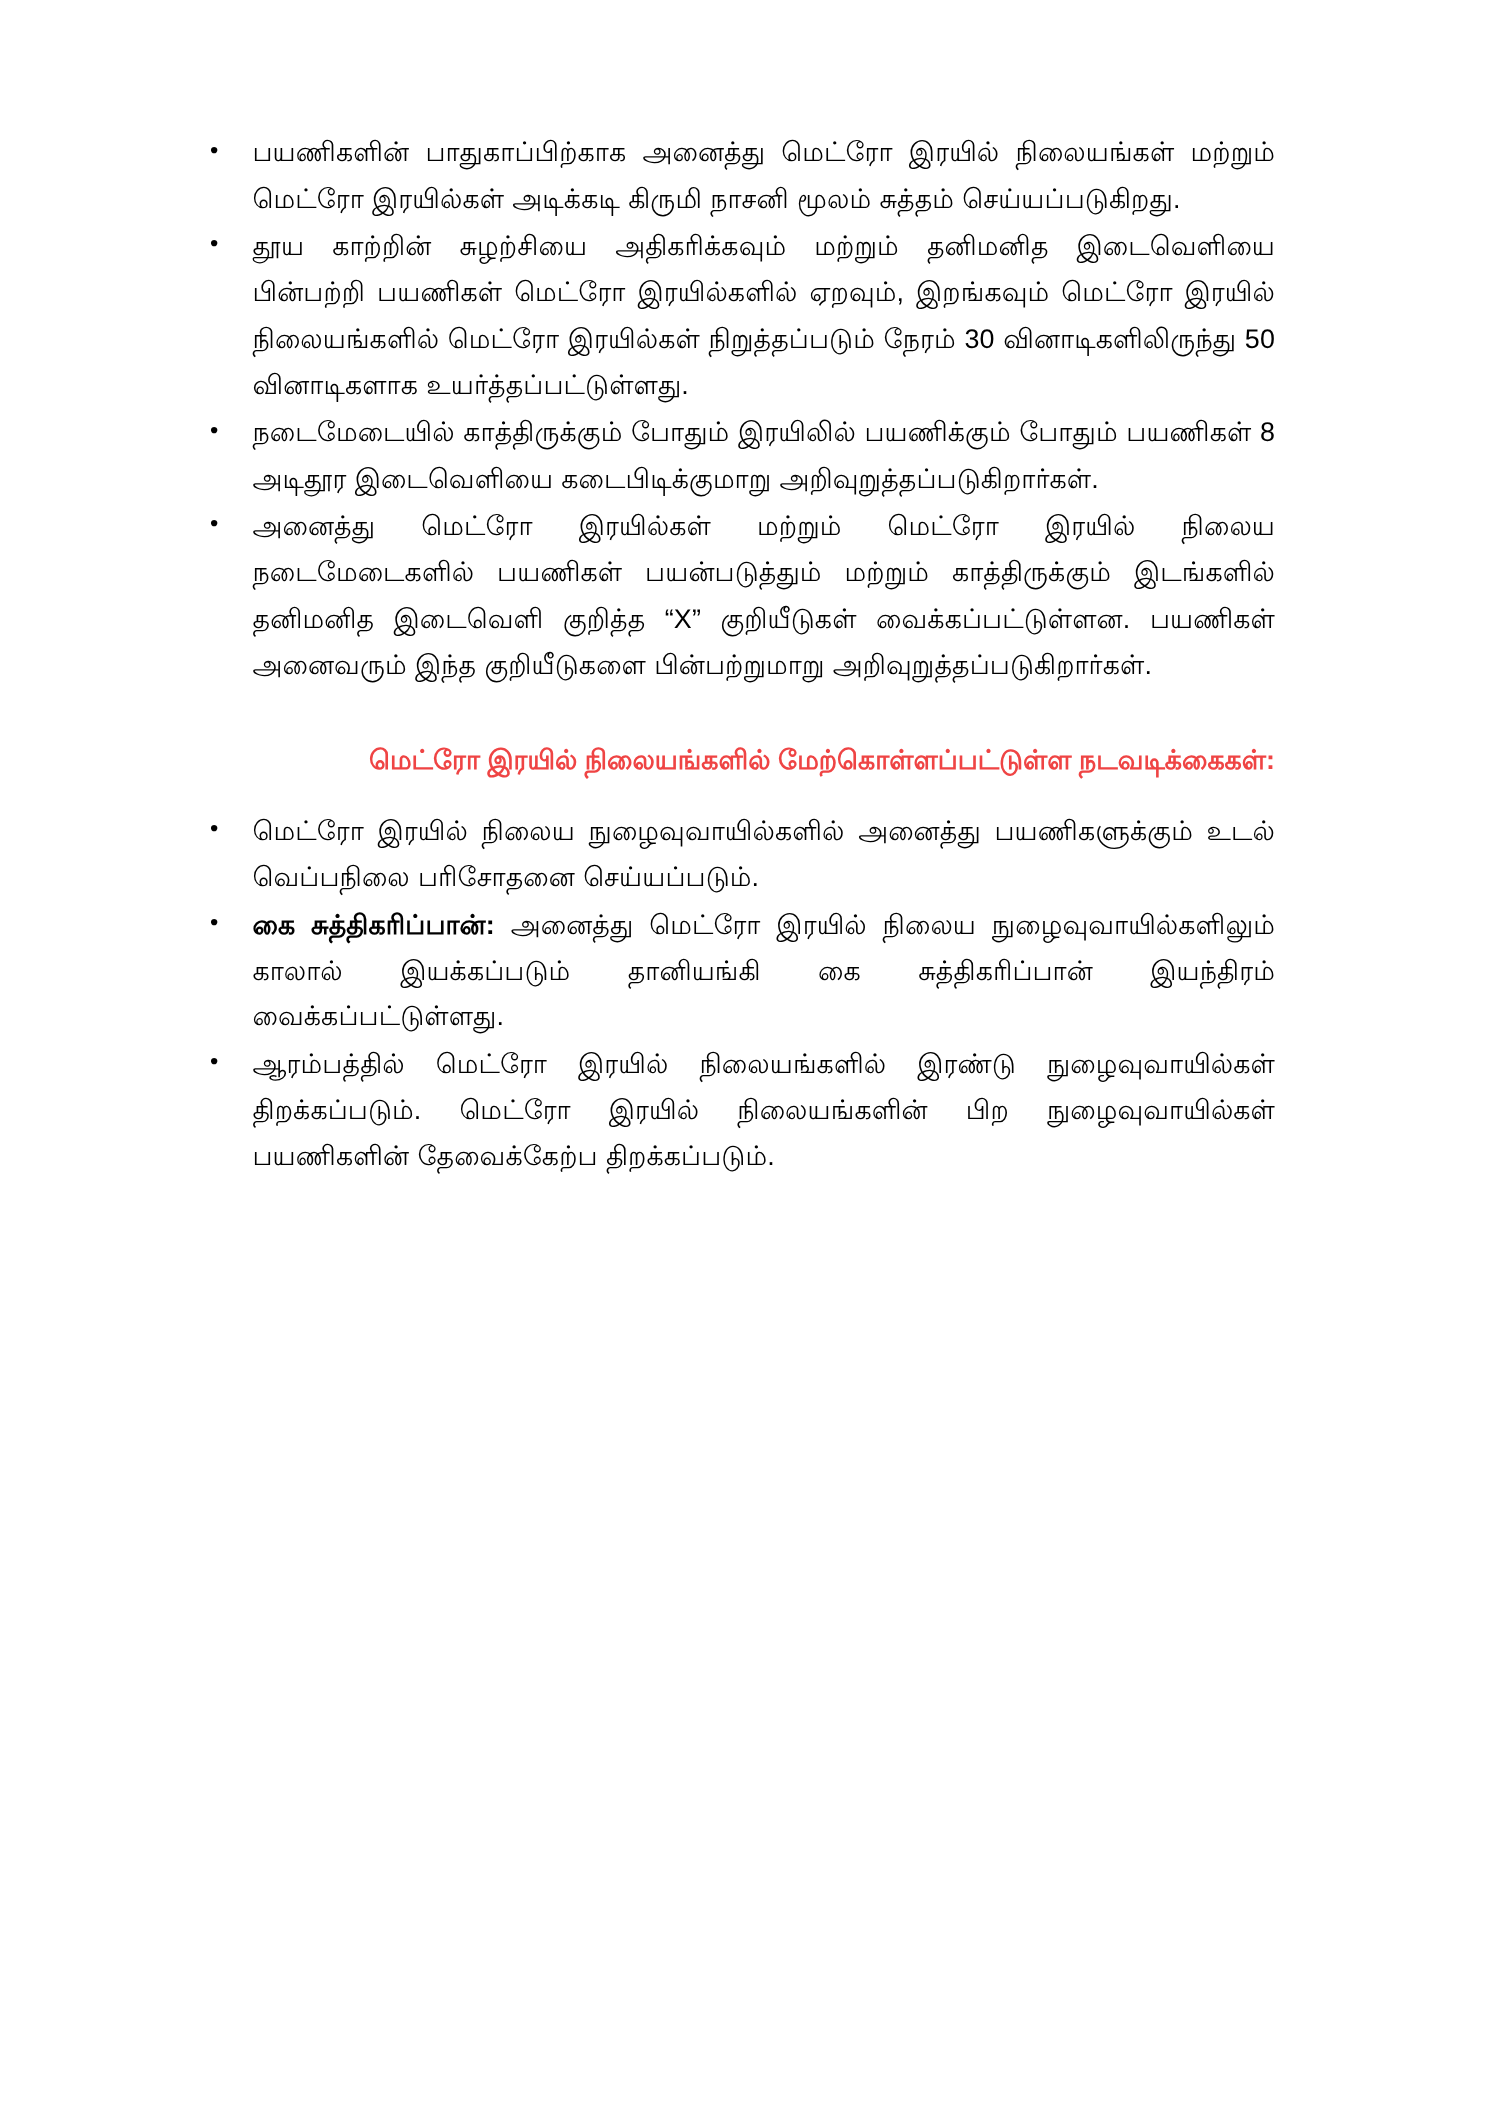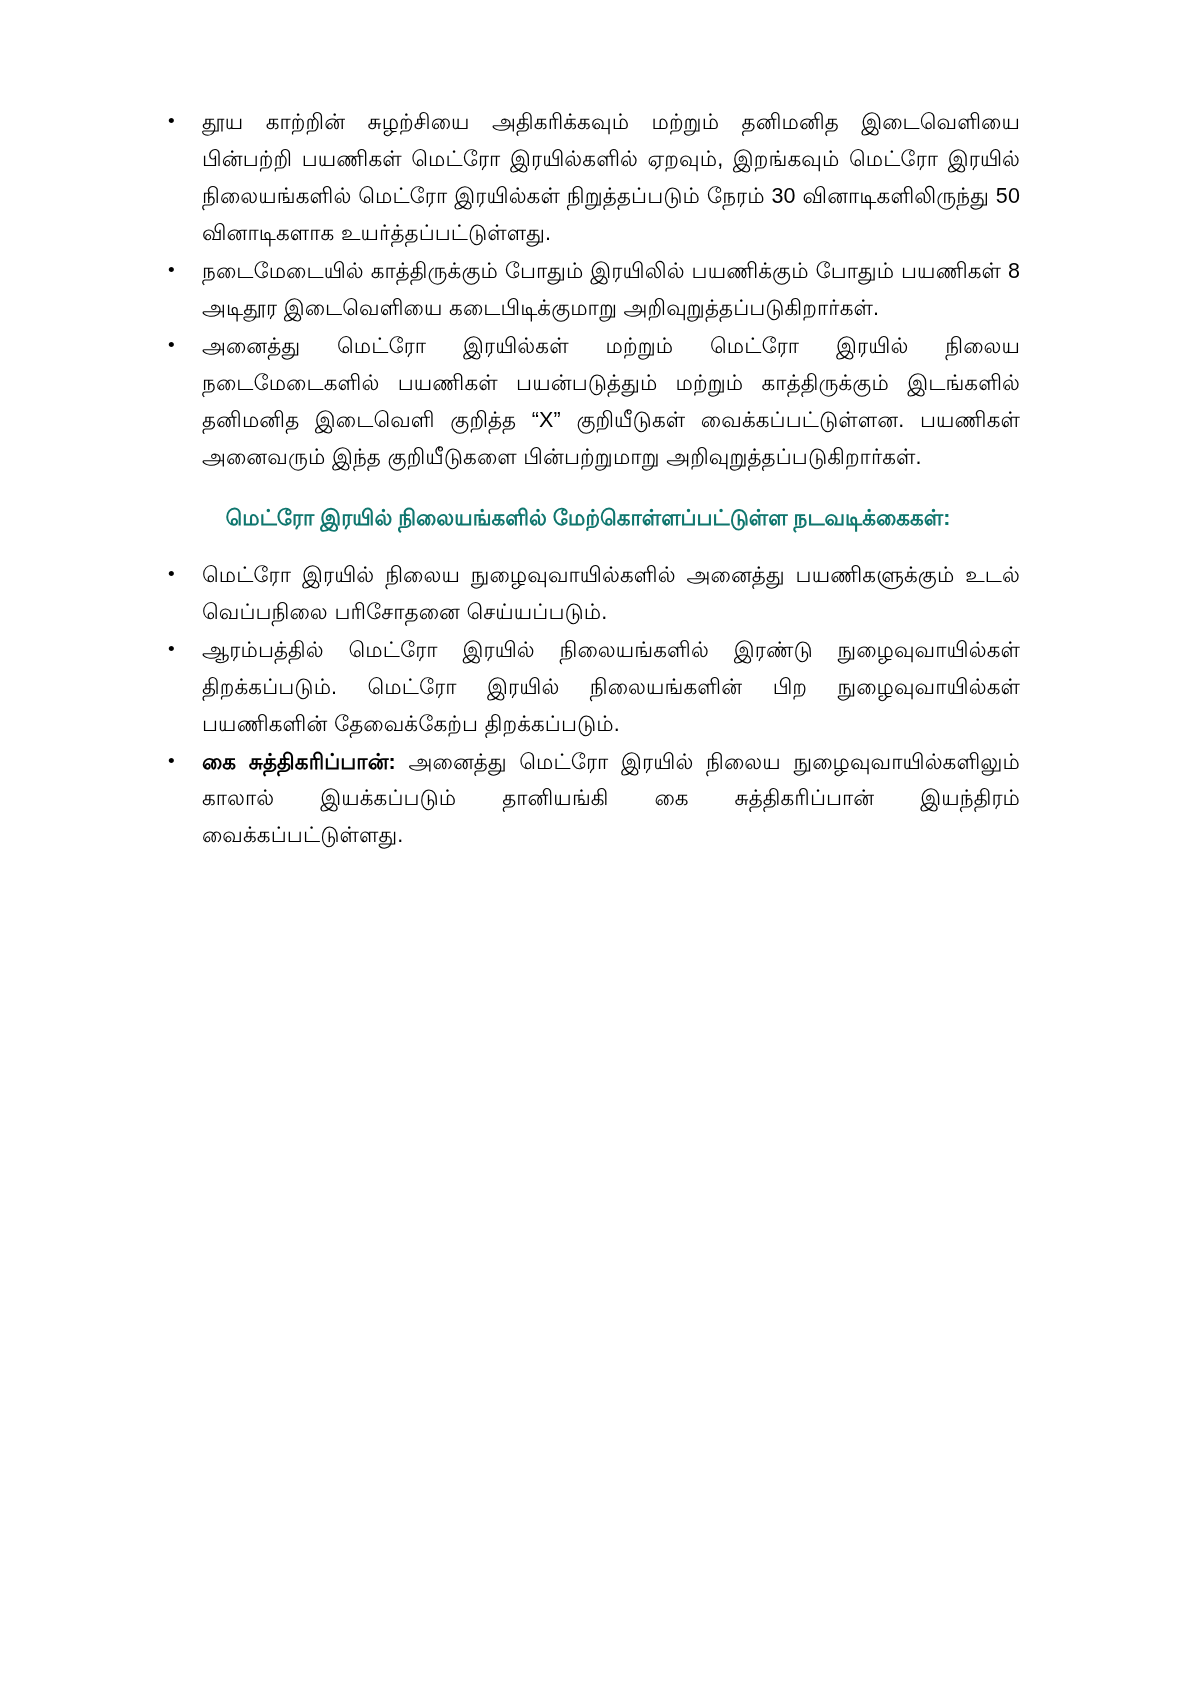--- a/index.html
+++ b/index.html
@@ -56,56 +56,59 @@
   }
   
   ul.bullets > li > span.txt {
     display: block;
   }
   .section-heading {
     font-family: "Liberation Sans", "DejaVu Sans", sans-serif;
     font-size: 21.5px;
     font-weight: bold;
     line-height: 1.72;
-    margin: 24px 0 20px 0;
+    margin: 39px 0 20px 0;
     padding-left: 4px;
-    text-align: center;
-    color: #0f766e;
+    text-align: right;
+    color: #ef4444;
   }
   .lead-bold {
     font-weight: bold;
   }
   .group-gap > li { margin-bottom: 3px; }
 </style>
 </head>
 <body>
 
 <div class="page">
   <div class="content">
 
     <ul class="bullets">
+      <li>
+        <span class="txt">பயணிகளின் பாதுகாப்பிற்காக அனைத்து மெட்ரோ இரயில் நிலையங்கள் மற்றும் மெட்ரோ இரயில்கள் அடிக்கடி கிருமி நாசனி மூலம் சுத்தம் செய்யப்படுகிறது.</span>
+      </li>
       <li>
         <span class="txt">தூய காற்றின் சுழற்சியை அதிகரிக்கவும் மற்றும் தனிமனித இடைவெளியை பின்பற்றி பயணிகள் மெட்ரோ இரயில்களில் ஏறவும், இறங்கவும் மெட்ரோ இரயில் நிலையங்களில் மெட்ரோ இரயில்கள் நிறுத்தப்படும் நேரம் 30 வினாடிகளிலிருந்து 50 வினாடிகளாக உயர்த்தப்பட்டுள்ளது.</span>
       </li>
       <li>
         <span class="txt">நடைமேடையில் காத்திருக்கும் போதும் இரயிலில் பயணிக்கும் போதும் பயணிகள் 8 அடிதூர இடைவெளியை கடைபிடிக்குமாறு அறிவுறுத்தப்படுகிறார்கள்.</span>
       </li>
       <li>
         <span class="txt">அனைத்து மெட்ரோ இரயில்கள் மற்றும் மெட்ரோ இரயில் நிலைய நடைமேடைகளில் பயணிகள் பயன்படுத்தும் மற்றும் காத்திருக்கும் இடங்களில் தனிமனித இடைவெளி குறித்த “X” குறியீடுகள் வைக்கப்பட்டுள்ளன. பயணிகள் அனைவரும் இந்த குறியீடுகளை பின்பற்றுமாறு அறிவுறுத்தப்படுகிறார்கள்.</span>
       </li>
     </ul>
 
     <div class="section-heading">மெட்ரோ இரயில் நிலையங்களில் மேற்கொள்ளப்பட்டுள்ள நடவடிக்கைகள்:</div>
 
     <ul class="bullets group-gap">
       <li>
         <span class="txt">மெட்ரோ இரயில் நிலைய நுழைவுவாயில்களில் அனைத்து பயணிகளுக்கும் உடல் வெப்பநிலை பரிசோதனை செய்யப்படும்.</span>
       </li>
       <li>
-        <span class="txt">ஆரம்பத்தில் மெட்ரோ இரயில் நிலையங்களில் இரண்டு நுழைவுவாயில்கள் திறக்கப்படும். மெட்ரோ இரயில் நிலையங்களின் பிற நுழைவுவாயில்கள் பயணிகளின் தேவைக்கேற்ப திறக்கப்படும்.</span>
+        <span class="txt"><span class="lead-bold">கை சுத்திகரிப்பான்:</span> <span>அனைத்து மெட்ரோ இரயில் நிலைய நுழைவுவாயில்களிலும் காலால் இயக்கப்படும் தானியங்கி கை சுத்திகரிப்பான் இயந்திரம் வைக்கப்பட்டுள்ளது.</span></span>
       </li>
       <li>
-        <span class="txt"><span class="lead-bold">கை சுத்திகரிப்பான்:</span> <span>அனைத்து மெட்ரோ இரயில் நிலைய நுழைவுவாயில்களிலும் காலால் இயக்கப்படும் தானியங்கி கை சுத்திகரிப்பான் இயந்திரம் வைக்கப்பட்டுள்ளது.</span></span>
+        <span class="txt">ஆரம்பத்தில் மெட்ரோ இரயில் நிலையங்களில் இரண்டு நுழைவுவாயில்கள் திறக்கப்படும். மெட்ரோ இரயில் நிலையங்களின் பிற நுழைவுவாயில்கள் பயணிகளின் தேவைக்கேற்ப திறக்கப்படும்.</span>
       </li>
     </ul>
 
   </div>
 </div>
 
 </body></html>

